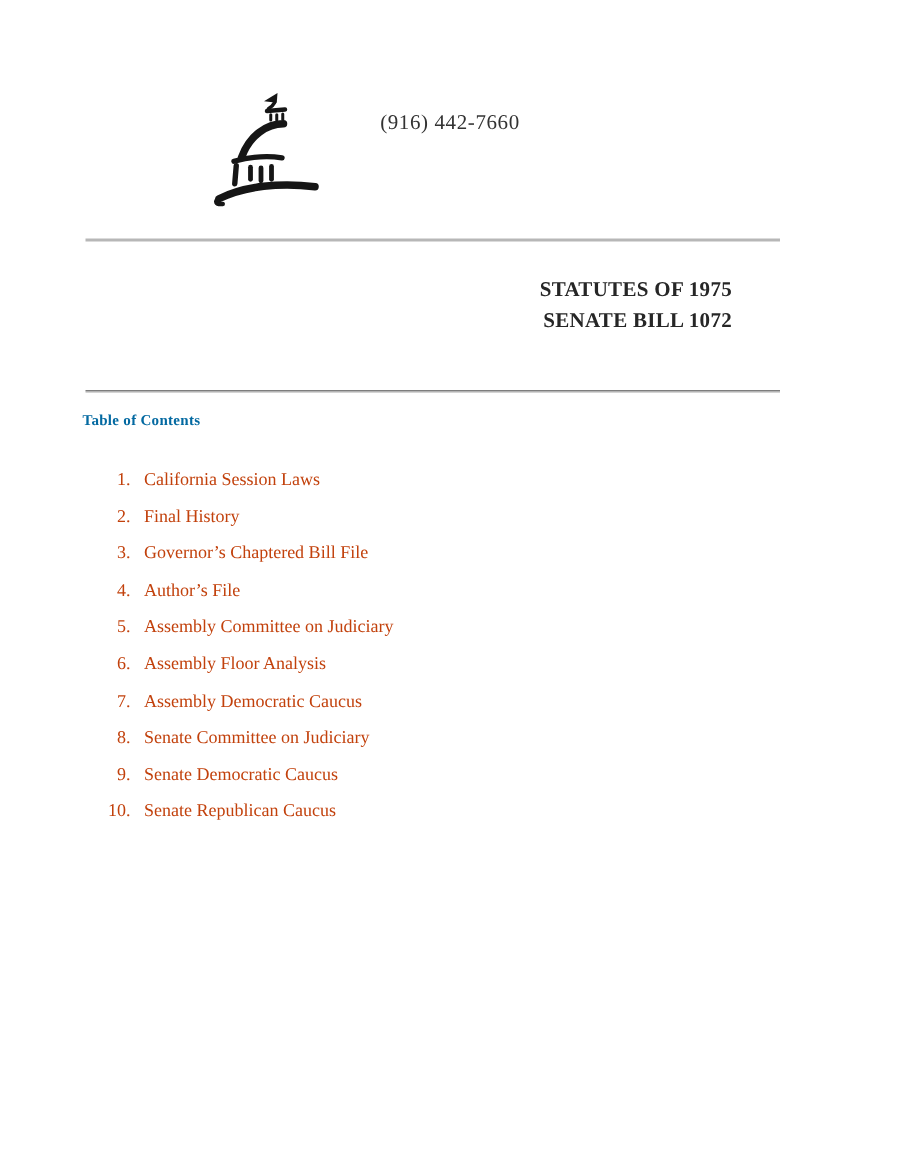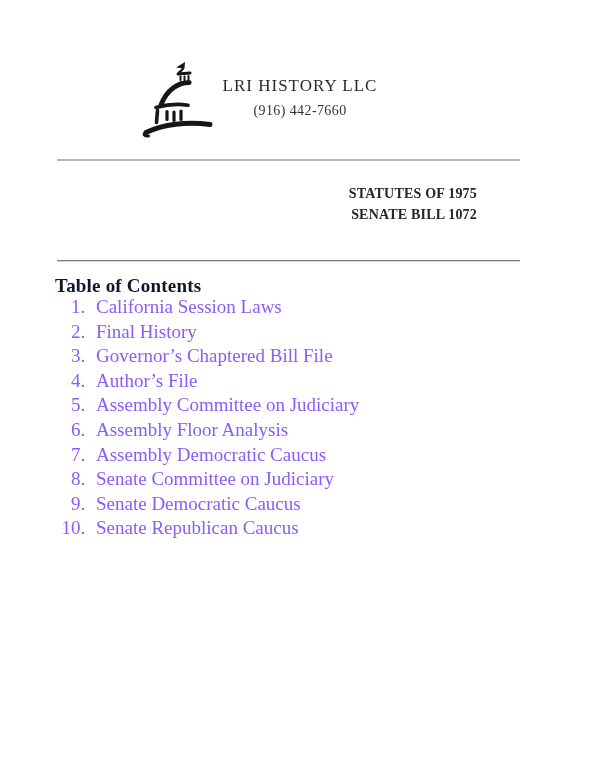--- a/index.html
+++ b/index.html
@@ -52,50 +52,50 @@
 
   
   .rule { position: absolute; left: 57px; width: 463px; }
   .rule-top    { top: 159px; height: 2px; background: #b7b7b7; }
   .rule-bottom { top: 260px; height: 1px; background: #7d7d7d; box-shadow: 0 1px 0 rgba(160,160,160,.45); }
 
   
   .bill-ref {
     position: absolute;
     top: 184px;
-    right: 123px;
+    right: 112px;
     text-align: right;
     font-weight: bold;
     font-size: 14px;
     line-height: 20.5px;
     letter-spacing: 0.2px;
     color: #262626;
   }
   .bill-ref div { white-space: pre; }
 
   
   .toc-heading {
     position: absolute;
     left: 55px;
     top: 275px;
-    font-size: 19px;
+    font-size: 10px;
     font-weight: bold;
     letter-spacing: 0.2px;
-    color: #0f172a;
+    color: #0369a1;
   }
   .toc-list {
     position: absolute;
     left: 57px;
-    top: 300px;
+    top: 312px;
     width: 420px;
     list-style: decimal;
     list-style-position: outside;
     padding-left: 33px;
-    font-size: 19px;
-    color: #8b5cf6;
+    font-size: 12px;
+    color: #c2410c;
   }
   .toc-list li {
     line-height: 14px;
     margin-bottom: 10.6px;
     padding-left: 6px;
   }
 </style>
 </head>
 <body>
 
@@ -121,21 +121,20 @@
       <path d="M26,51.5 L26,59.5" stroke-width="3.2"></path>
       <path d="M33,52 L33,60.5" stroke-width="3.2"></path>
       <path d="M40,51 L40,59.5" stroke-width="3.2"></path>
 
       <path d="M5,72.5 C22,64 46,61.5 69,64.5" stroke-width="5"></path>
       <path d="M5,72.5 C2.2,74 2.4,76.5 7.5,76" stroke-width="3"></path>
     </svg>
   </div>
 
   <div class="letterhead">
-    <div class="company-name">LRI HISTORY LLC</div>
     <div class="contact-line phone">(916) 442-7660</div>
   </div>
 
   <div class="rule rule-top"></div>
 
   <div class="bill-ref">
     <div>STATUTES OF 1975</div>
     <div>SENATE BILL 1072</div>
   </div>
 

